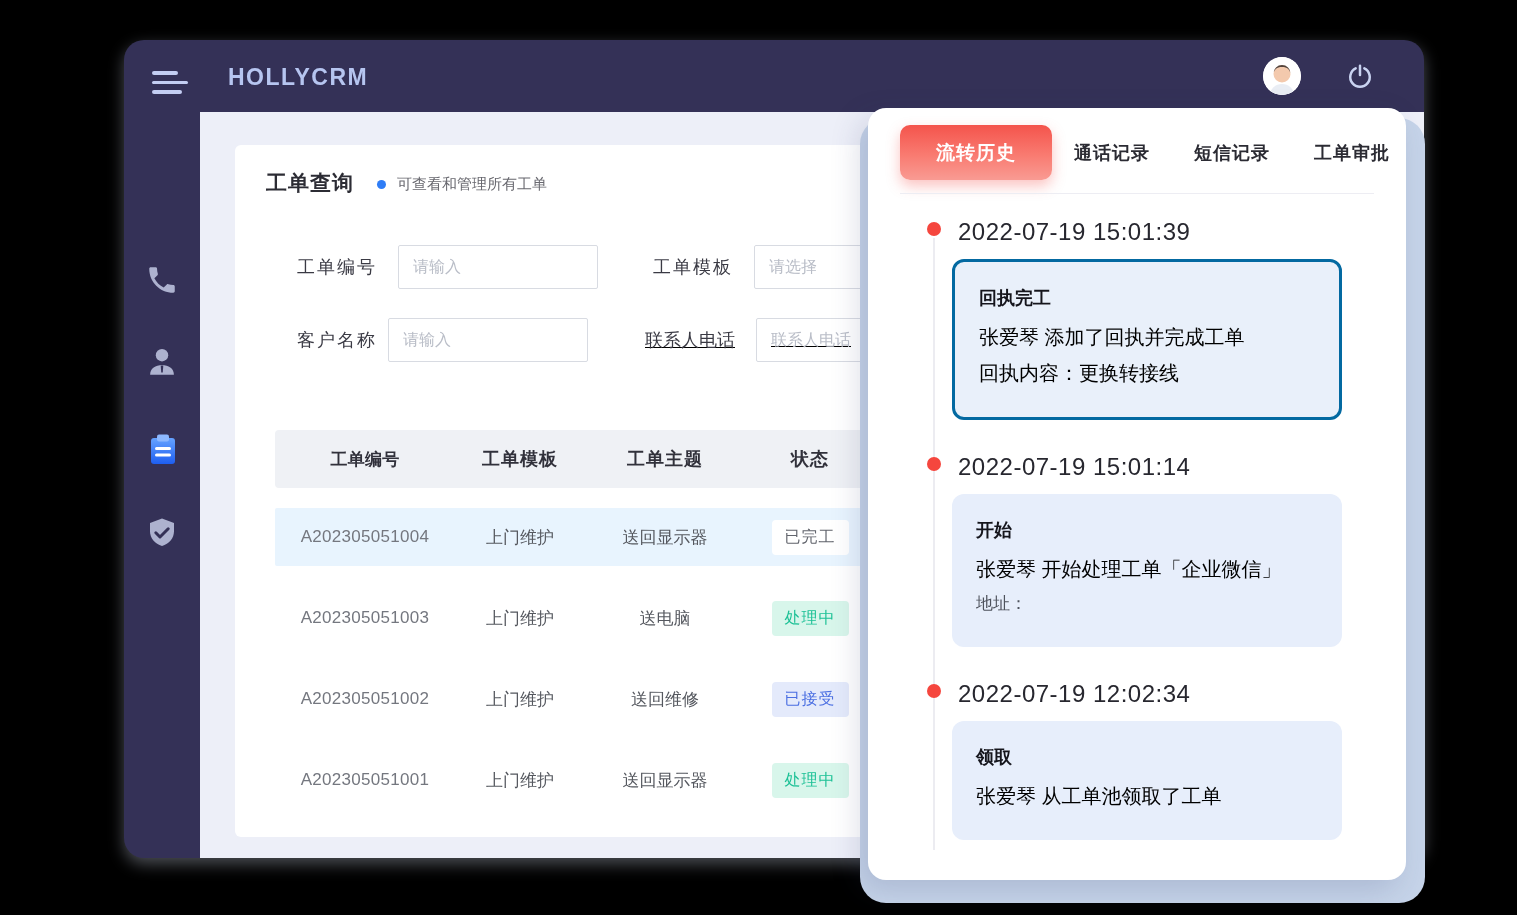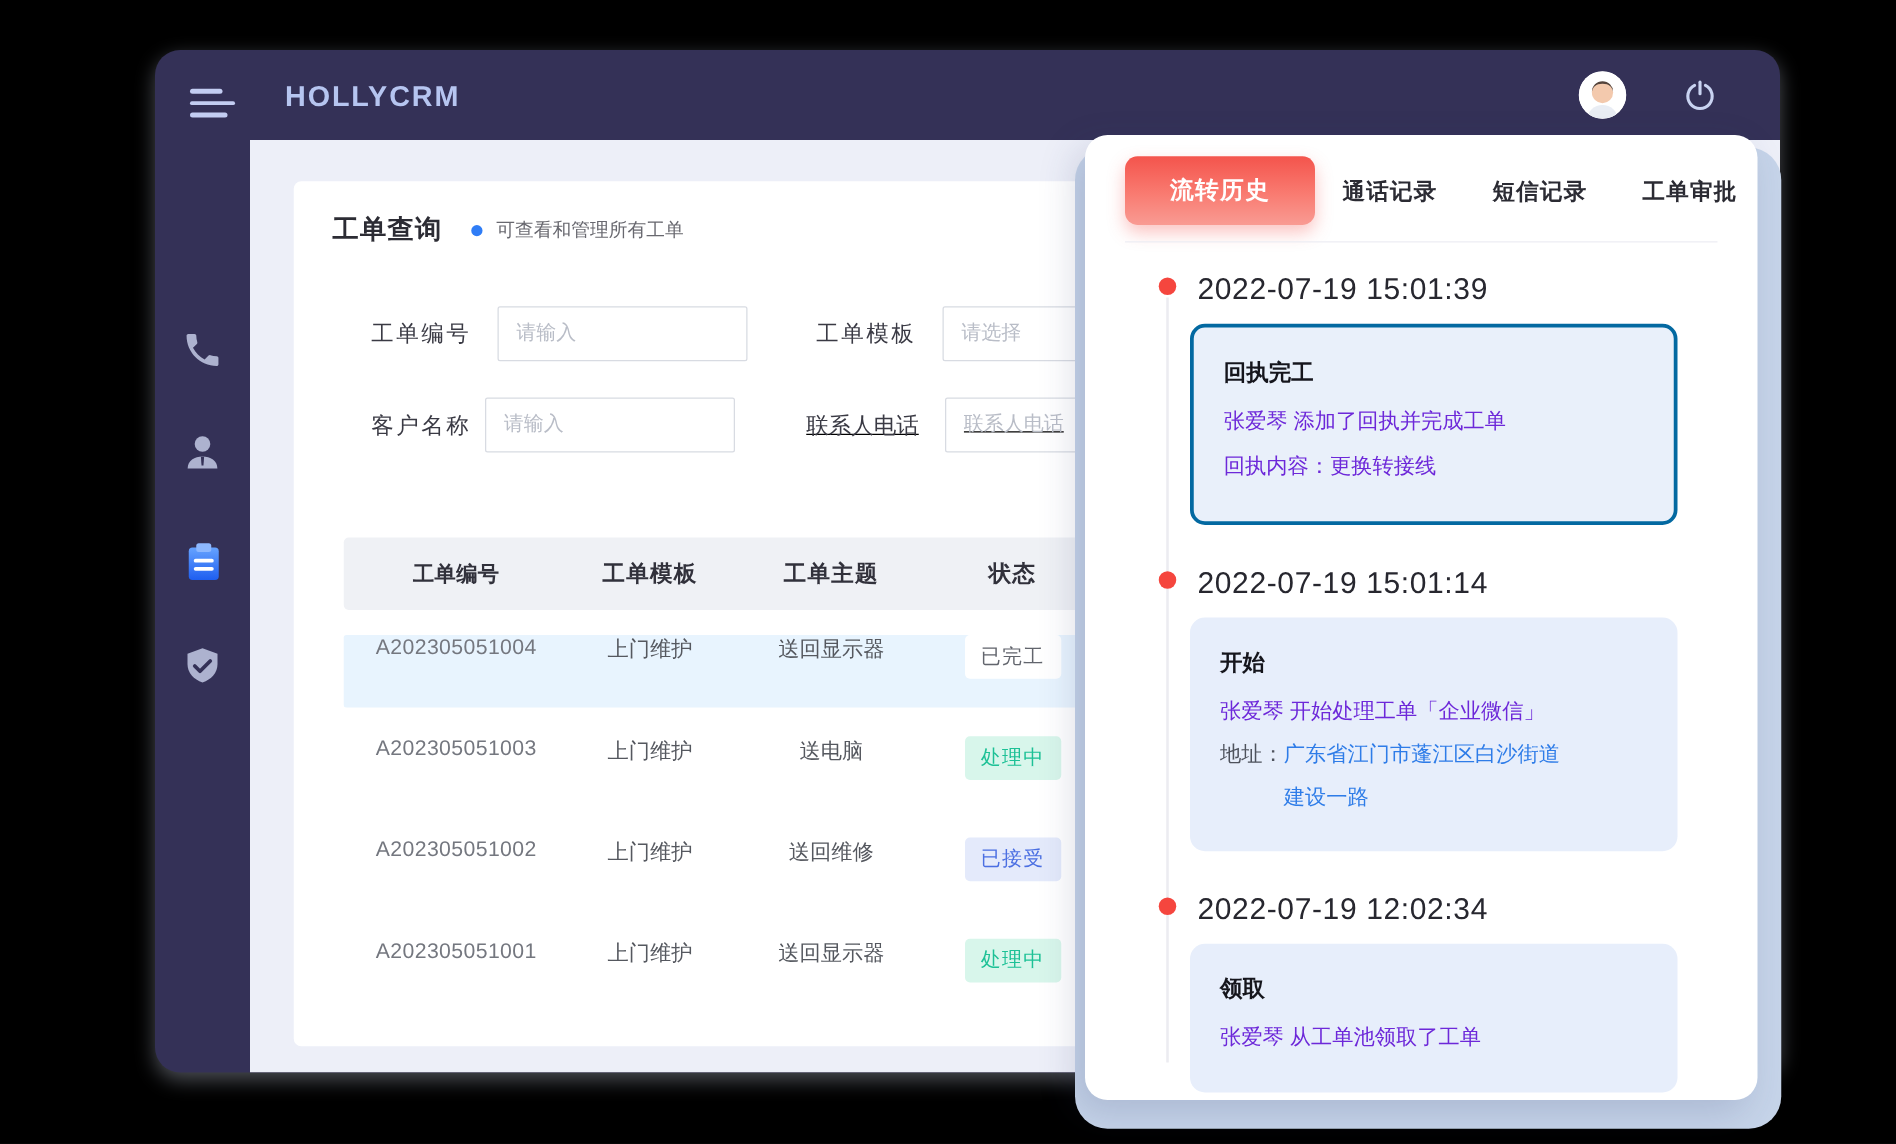--- a/index.html
+++ b/index.html
@@ -41,21 +41,21 @@
   .field label { font-size:18px; letter-spacing:2px; color:#3a3a44; text-align:right; display:block; }
   .f1 label,.f3 label { width:96px; } .f2 label { width:85px; } .f4 label { width:113px; letter-spacing:0; }
   .field input { width:200px; height:44px; border:1px solid #d8dbe2; border-radius:2px;
     font-size:16px; padding:0 14px; color:#444; outline:none; background:#fff;
     font-family:"Liberation Sans","DejaVu Sans",sans-serif; }
   .field input::placeholder { color:#b9bdc7; }
 
   .orders-table { position:absolute; left:40px; top:285px; width:720px; }
   .thead { height:58px; background:#eff1f5; border-radius:4px; display:flex; align-items:center;
     font-size:18px; font-weight:600; color:#31313b; letter-spacing:1px; }
-  .trow { height:58px; display:flex; margin-top:23px; font-size:17px; border-radius:2px; }
+  .trow { height:58px; display:flex; align-items:center; margin-top:23px; font-size:17px; border-radius:2px; }
   .trow.hl { background:#e8f4fe; margin-top:20px; }
   .col { text-align:center; }
   .col-id { width:180px; color:#74777f; font-size:17px; letter-spacing:.3px; }
   .thead .col-id { color:#31313b; }
   .col-tpl { width:130px; color:#55585f; }
   .col-subj { width:160px; color:#55585f; }
   .col-st { width:130px; }
   .thead .col-tpl, .thead .col-subj, .thead .col-st { color:#31313b; }
   .badge { display:inline-block; padding:7px 13px; border-radius:4px; font-size:16px; letter-spacing:1px; }
   .badge.done { background:#ffffff; color:#62656d; }
@@ -77,21 +77,21 @@
   .tabs-divider { position:absolute; left:32px; right:32px; top:85px; height:1px; background:#ededf3; }
 
   .timeline { position:absolute; left:0; right:0; top:86px; bottom:0; padding:24px 64px 0 84px; overflow:hidden; }
   .tl-line { position:absolute; left:65px; top:44px; width:2px; height:612px; background:#ececf1; }
   .t-item { position:relative; }
   .t-dot { position:absolute; left:-25px; top:4px; width:14px; height:14px; border-radius:50%; background:#f5463e; }
   .t-time { margin:0 0 13px 6px; font-size:24px; font-weight:500; color:#27272f; letter-spacing:.5px; }
   .t-card { position:relative; border-radius:12px; background:#e7eefb; padding:24px 24px 26px; margin-bottom:33px; }
   .t-card.hl { background:#e9f0fa; border:3px solid #0369a1; }
   .t-title { font-size:18px; font-weight:700; color:#15151c; margin-bottom:9px; }
-  .t-line { font-size:17px; color:#6d28d9; line-height:36px; }
+  .t-line { font-size:20px; color:#000000; line-height:36px; }
   .addr { display:flex; }
   .addr-label { flex:none; font-size:17px; color:#4e525c; line-height:34px; }
   .addr-lines { font-size:17px; line-height:34px; color:#2e7ce8; cursor:pointer; }
 </style>
 </head>
 <body>
 
 <div class="stage">
 
   <div class="app-window">
@@ -246,24 +246,20 @@
           </div>
         </div>
         <div class="t-item">
           <span class="t-dot"></span>
           <div class="t-time">2022-07-19 15:01:14</div>
           <div class="t-card">
             <div class="t-title">开始</div>
             <div class="t-line">张爱琴 开始处理工单「企业微信」</div>
             <div class="addr">
               <span class="addr-label">地址：</span>
-              <div class="addr-lines">
-                <div>广东省江门市蓬江区白沙街道</div>
-                <div>建设一路</div>
-              </div>
             </div>
           </div>
         </div>
         <div class="t-item">
           <span class="t-dot"></span>
           <div class="t-time">2022-07-19 12:02:34</div>
           <div class="t-card">
             <div class="t-title">领取</div>
             <div class="t-line">张爱琴 从工单池领取了工单</div>
           </div>

